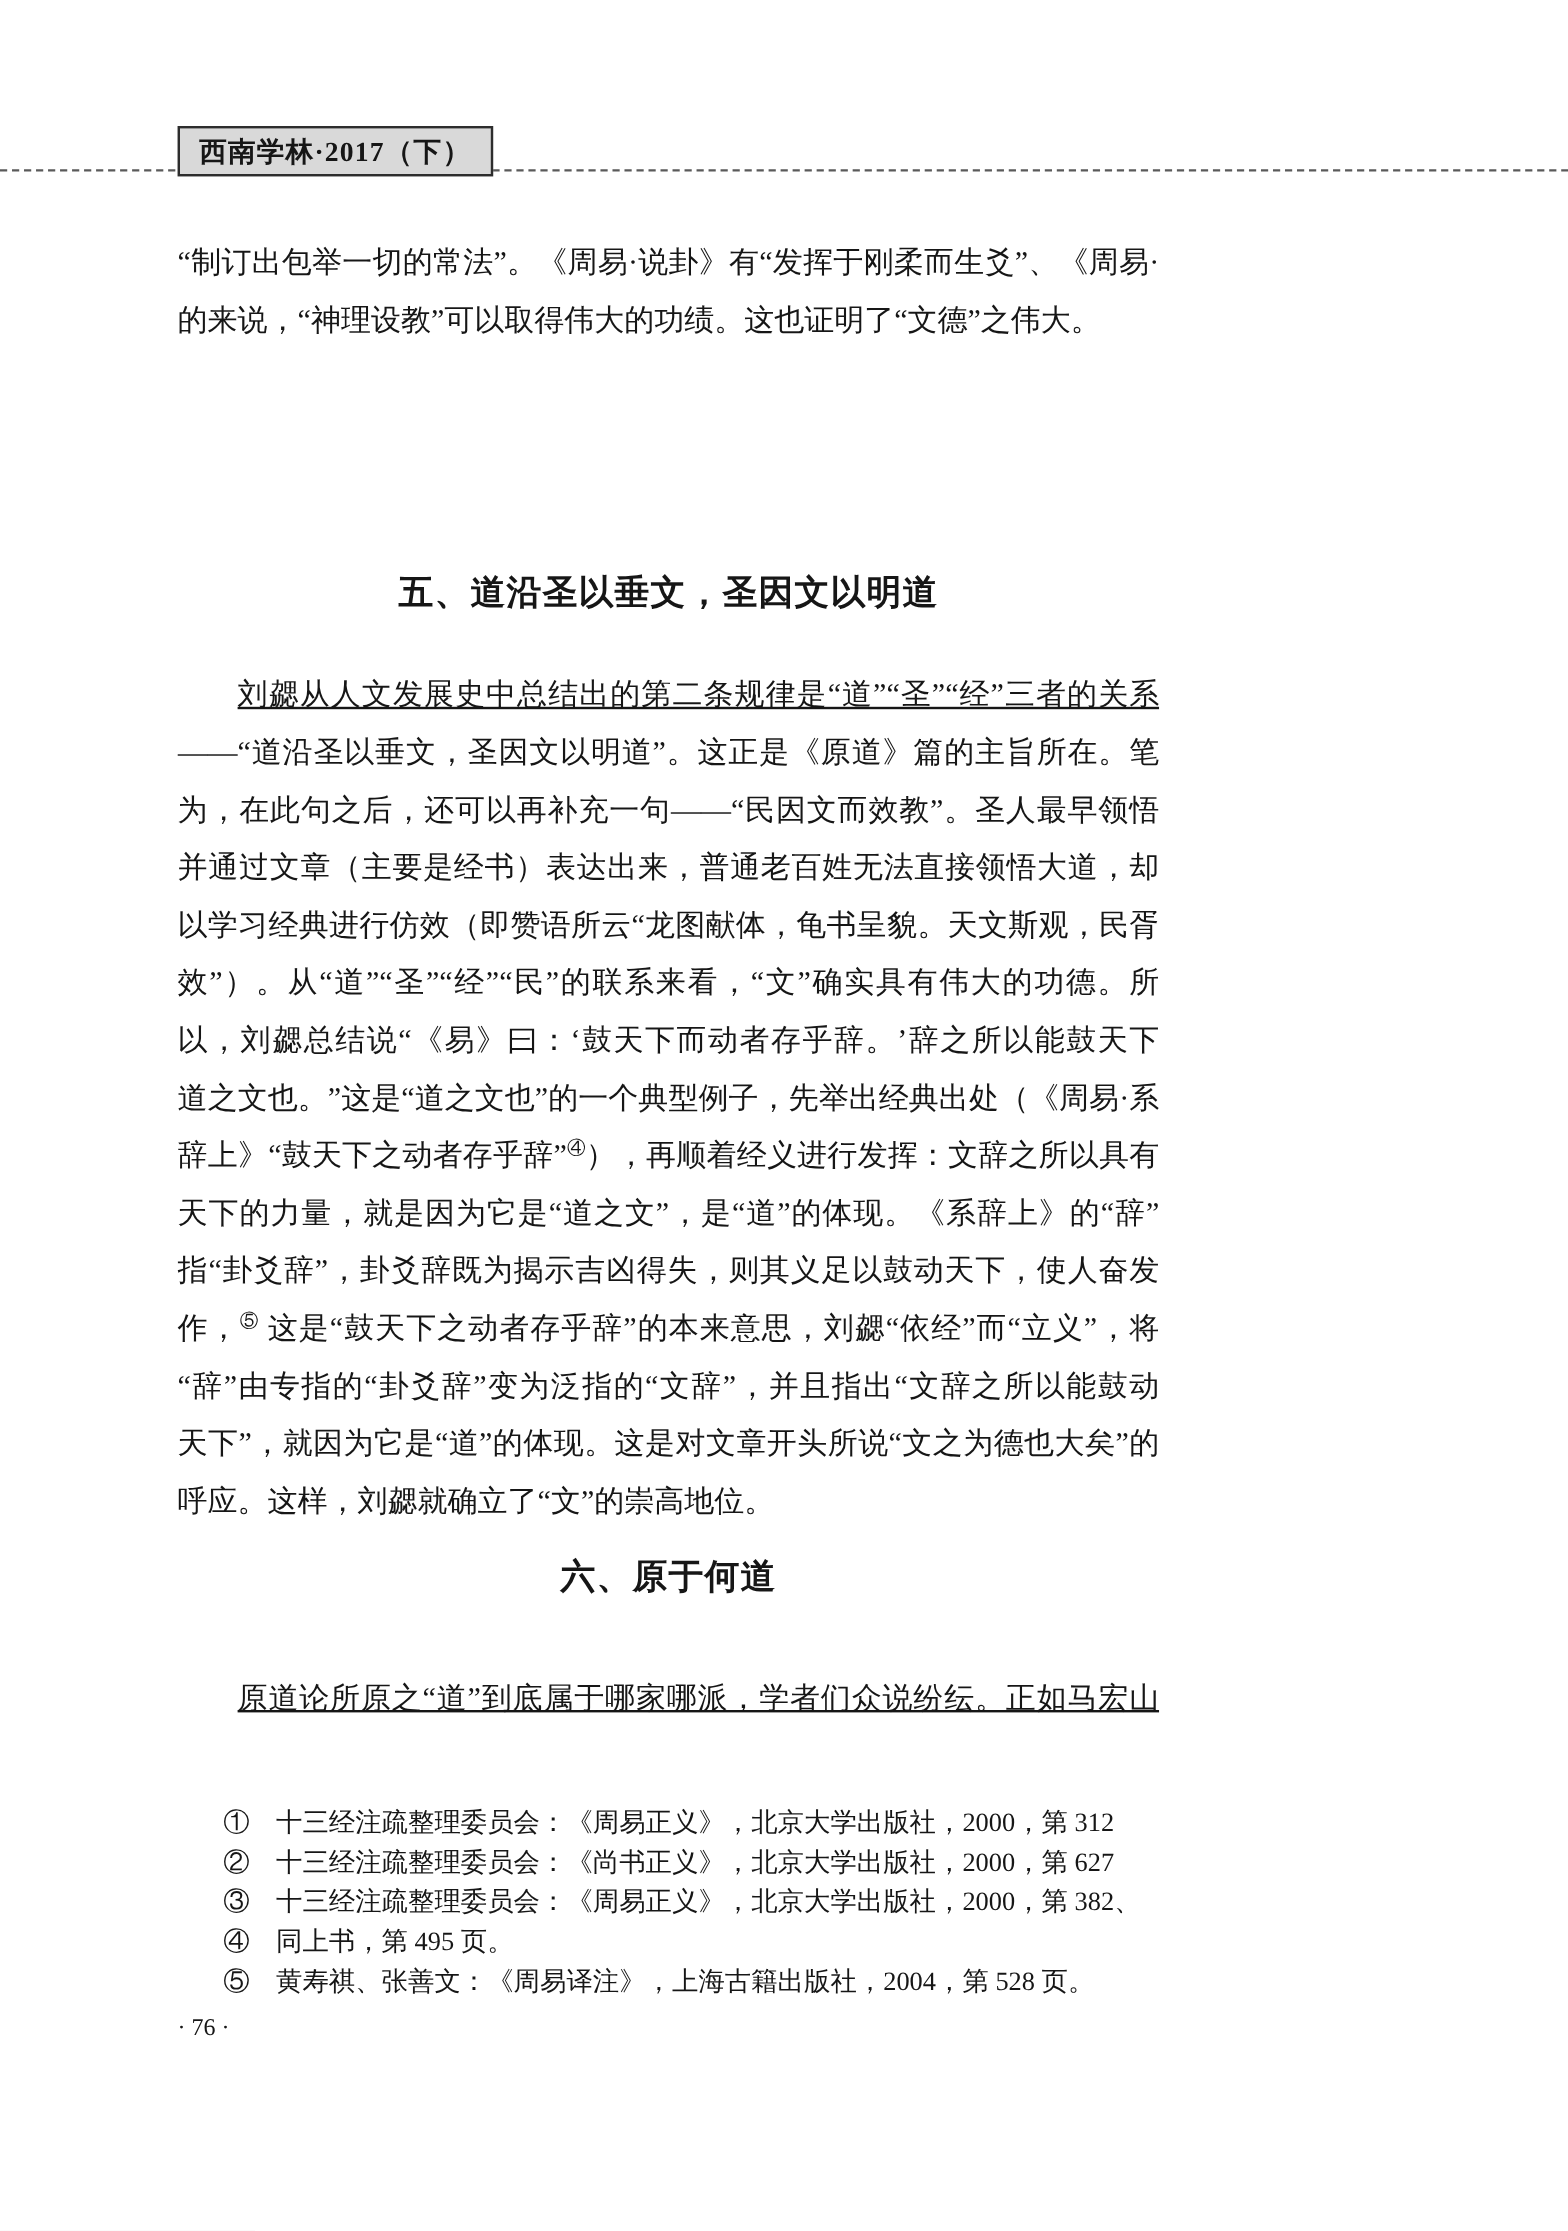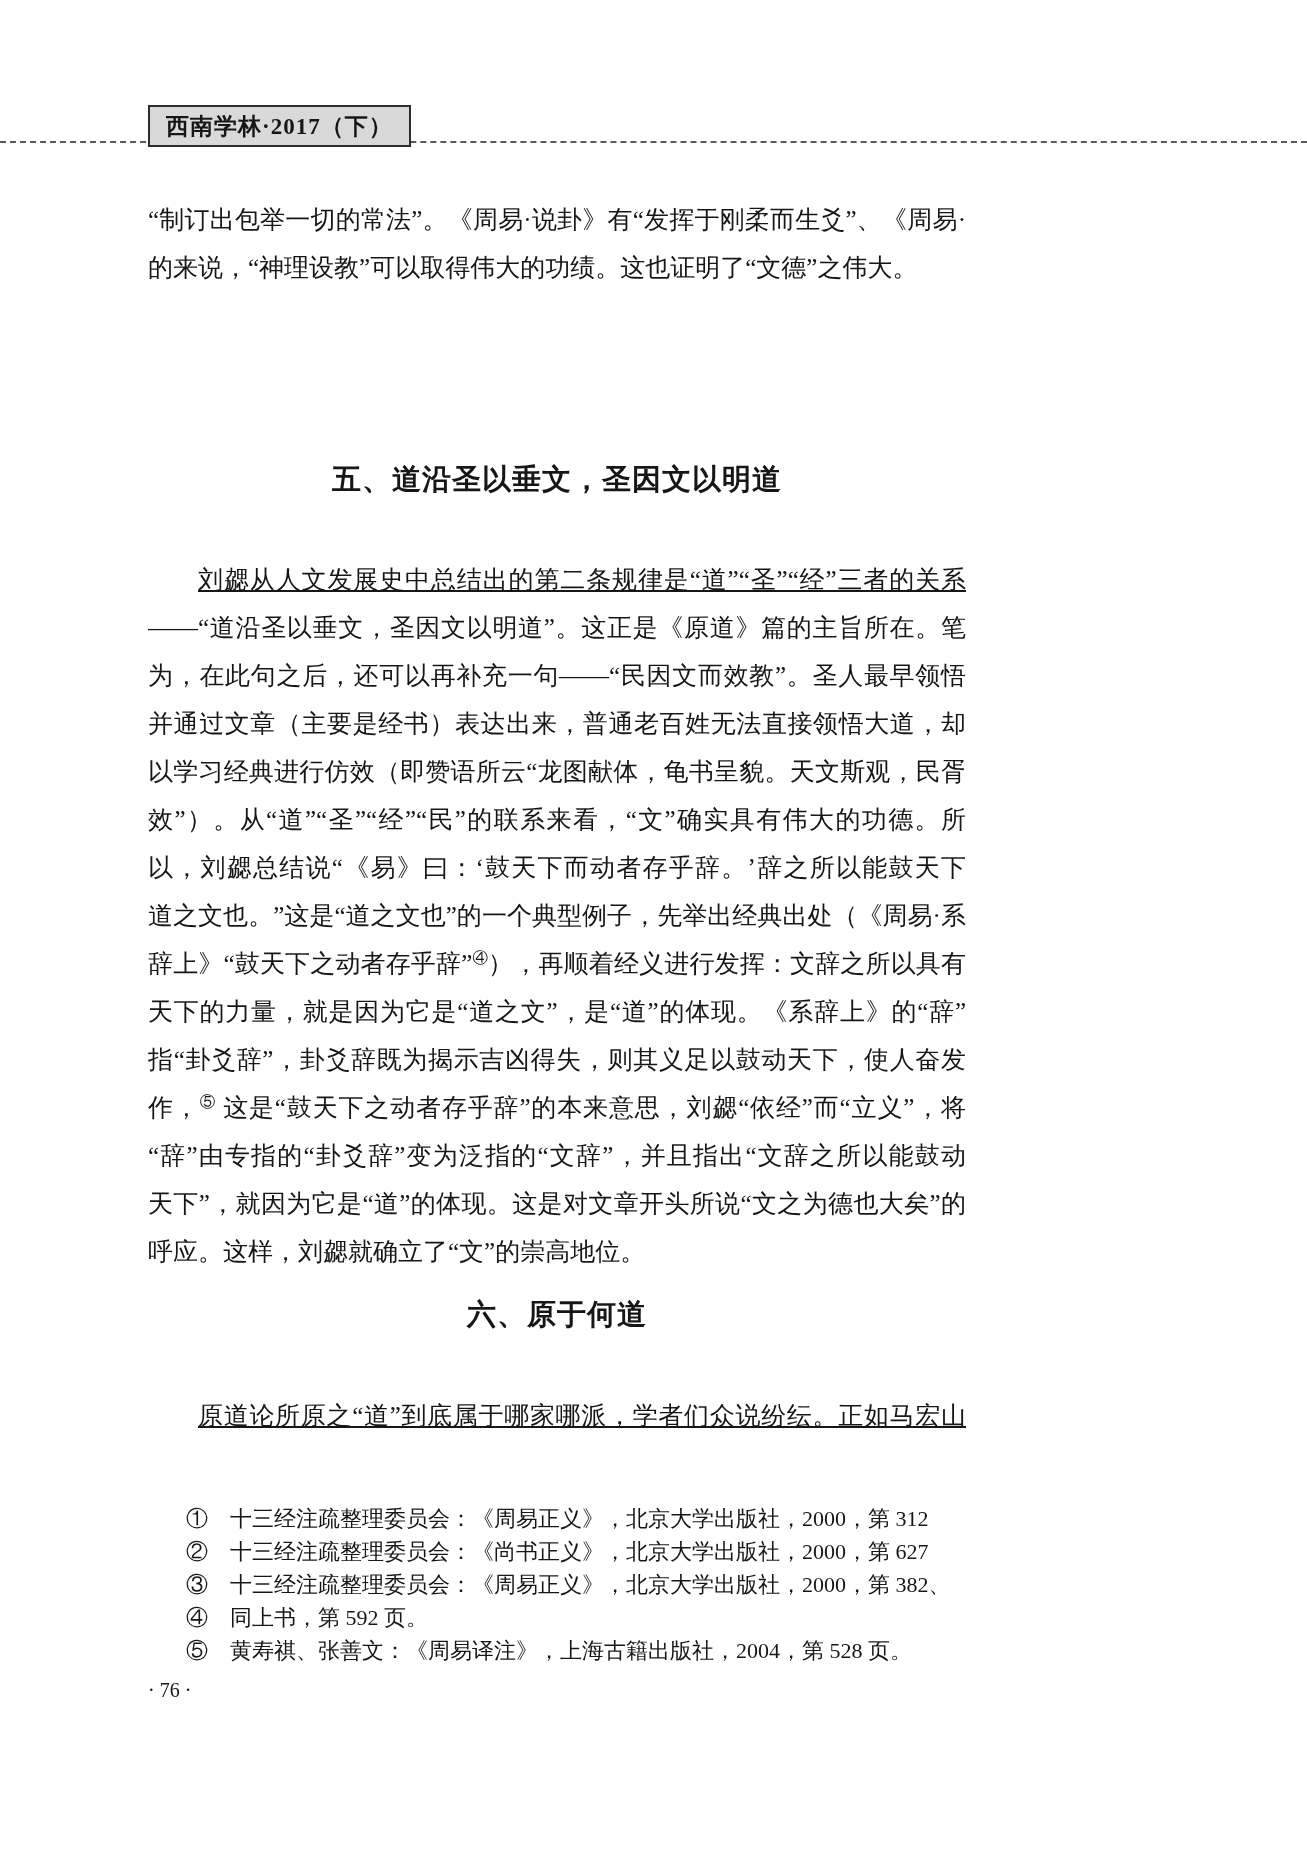--- a/index.html
+++ b/index.html
@@ -111,21 +111,21 @@
   <div class="header-rule"></div>
   <div class="header-box">
     <span>西南学林·2017（下）</span>
   </div>
 
   <div class="textblock" style="top:196px;">
     <div class="line j suplift">“制订出包举一切的常法”。《周易·说卦》有“发挥于刚柔而生爻”、《周易·系</div>
     <div class="line suplift">的来说，“神理设教”可以取得伟大的功绩。这也证明了“文德”之伟大。</div>
   </div>
 
-  <div class="section-heading" style="top:457px;">五、道沿圣以垂文，圣因文以明道</div>
+  <div class="section-heading" style="top:472px;">五、道沿圣以垂文，圣因文以明道</div>
 
   <div class="textblock" style="top:556px;">
     <div class="line j indent suplift">刘勰从人文发展史中总结出的第二条规律是“道”“圣”“经”三者的关系</div>
     <div class="line j suplift">——“道沿圣以垂文，圣因文以明道”。这正是《原道》篇的主旨所在。笔者认</div>
     <div class="line j suplift">为，在此句之后，还可以再补充一句——“民因文而效教”。圣人最早领悟大道</div>
     <div class="line j suplift">并通过文章（主要是经书）表达出来，普通老百姓无法直接领悟大道，却也可</div>
     <div class="line j suplift">以学习经典进行仿效（即赞语所云“龙图献体，龟书呈貌。天文斯观，民胥以</div>
     <div class="line j suplift">效”）。从“道”“圣”“经”“民”的联系来看，“文”确实具有伟大的功德。所</div>
     <div class="line j suplift">以，刘勰总结说“《易》曰：‘鼓天下而动者存乎辞。’辞之所以能鼓天下者，乃</div>
     <div class="line j suplift">道之文也。”这是“道之文也”的一个典型例子，先举出经典出处（《周易·系</div>
@@ -152,21 +152,21 @@
     <div class="footnote-row">
       <span class="footnote-marker">②</span>
       <span class="footnote-text">十三经注疏整理委员会：《尚书正义》，北京大学出版社，2000，第 627 页。</span>
     </div>
     <div class="footnote-row">
       <span class="footnote-marker">③</span>
       <span class="footnote-text">十三经注疏整理委员会：《周易正义》，北京大学出版社，2000，第 382、344 页。</span>
     </div>
     <div class="footnote-row">
       <span class="footnote-marker">④</span>
-      <span class="footnote-text">同上书，第 592 页。</span>
+      <span class="footnote-text">同上书，第 495 页。</span>
     </div>
     <div class="footnote-row">
       <span class="footnote-marker">⑤</span>
       <span class="footnote-text">黄寿祺、张善文：《周易译注》，上海古籍出版社，2004，第 528 页。</span>
     </div>
   </div>
 
   <div class="page-number">· 76 ·</div>
 
 </div>

